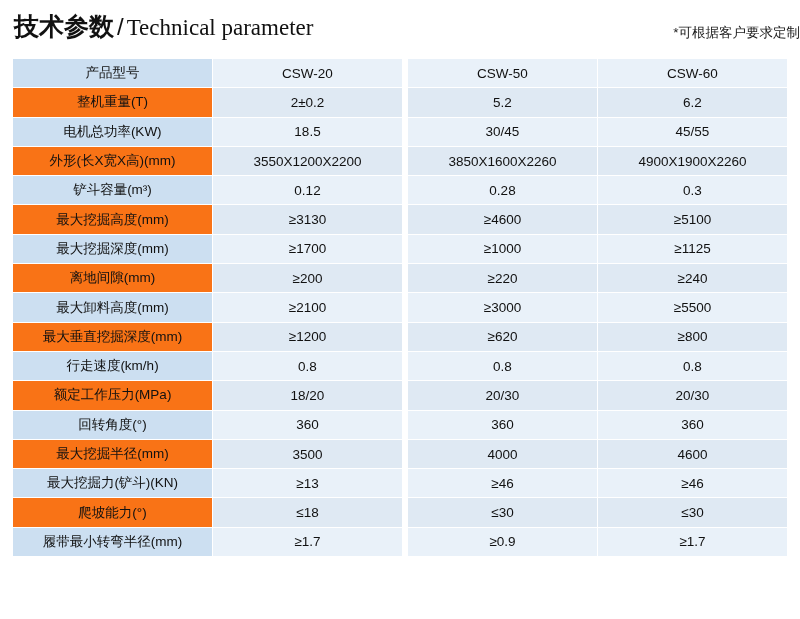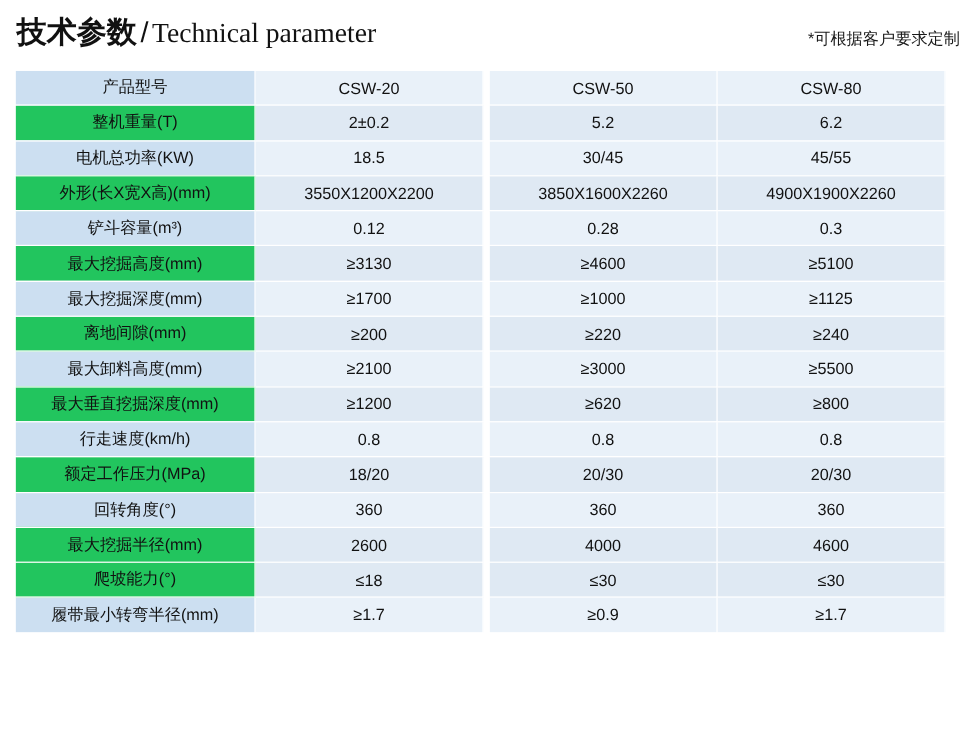--- a/index.html
+++ b/index.html
@@ -65,42 +65,42 @@
   }
   td.label {
     width: 200px;
     background: #ccdff1;
     font-size: 13.5px;
   }
   td.val {
     width: 190px;
     background: #e9f1f9;
   }
-  tr.alt td.label { background: #22c55e; }
+  tr.alt td.label { background: #f97316; }
   tr.alt td.val { background: #dfe9f3; }
   .gap-col { width: 2px; border: none !important; background: #ffffff !important; }
 </style>
 </head>
 <body>
 
 <div class="page">
 
   <div class="header">
     <span class="title-zh">技术参数</span><span class="title-sep">/</span><span class="title-en">Technical parameter</span>
     <span class="note">*可根据客户要求定制</span>
   </div>
 
   <table class="spec">
     <tbody>
       <tr>
         <td class="label">产品型号</td>
         <td class="val">CSW-20</td>
         <td class="gap-col"></td>
         <td class="val">CSW-50</td>
-        <td class="val">CSW-80</td>
+        <td class="val">CSW-60</td>
       </tr>
 
       <tr class="alt">
         <td class="label">整机重量(T)</td>
         <td class="val">2±0.2</td>
         <td class="gap-col"></td>
         <td class="val">5.2</td>
         <td class="val">6.2</td>
       </tr>
 
@@ -187,26 +187,33 @@
       <tr>
         <td class="label">回转角度(°)</td>
         <td class="val">360</td>
         <td class="gap-col"></td>
         <td class="val">360</td>
         <td class="val">360</td>
       </tr>
 
       <tr class="alt">
         <td class="label">最大挖掘半径(mm)</td>
-        <td class="val">2600</td>
+        <td class="val">3500</td>
         <td class="gap-col"></td>
         <td class="val">4000</td>
         <td class="val">4600</td>
       </tr>
 
+      <tr>
+        <td class="label">最大挖掘力(铲斗)(KN)</td>
+        <td class="val">≥13</td>
+        <td class="gap-col"></td>
+        <td class="val">≥46</td>
+        <td class="val">≥46</td>
+      </tr>
 
       <tr class="alt">
         <td class="label">爬坡能力(°)</td>
         <td class="val">≤18</td>
         <td class="gap-col"></td>
         <td class="val">≤30</td>
         <td class="val">≤30</td>
       </tr>
 
       <tr>

